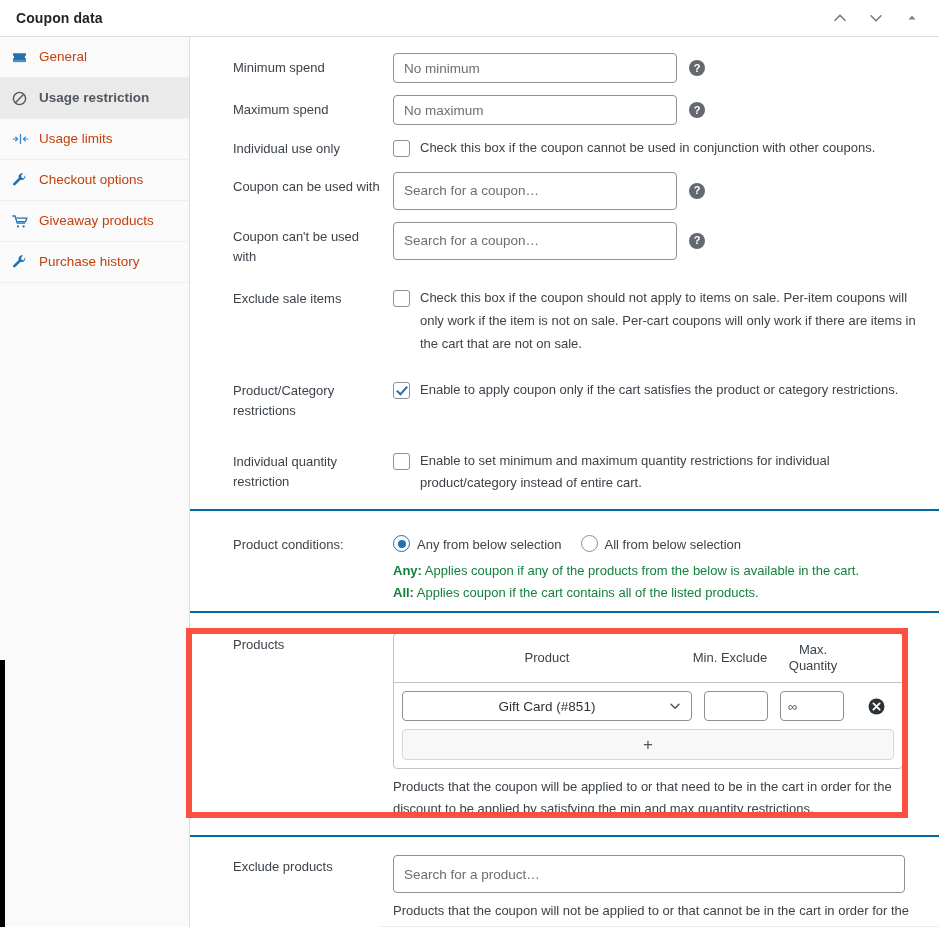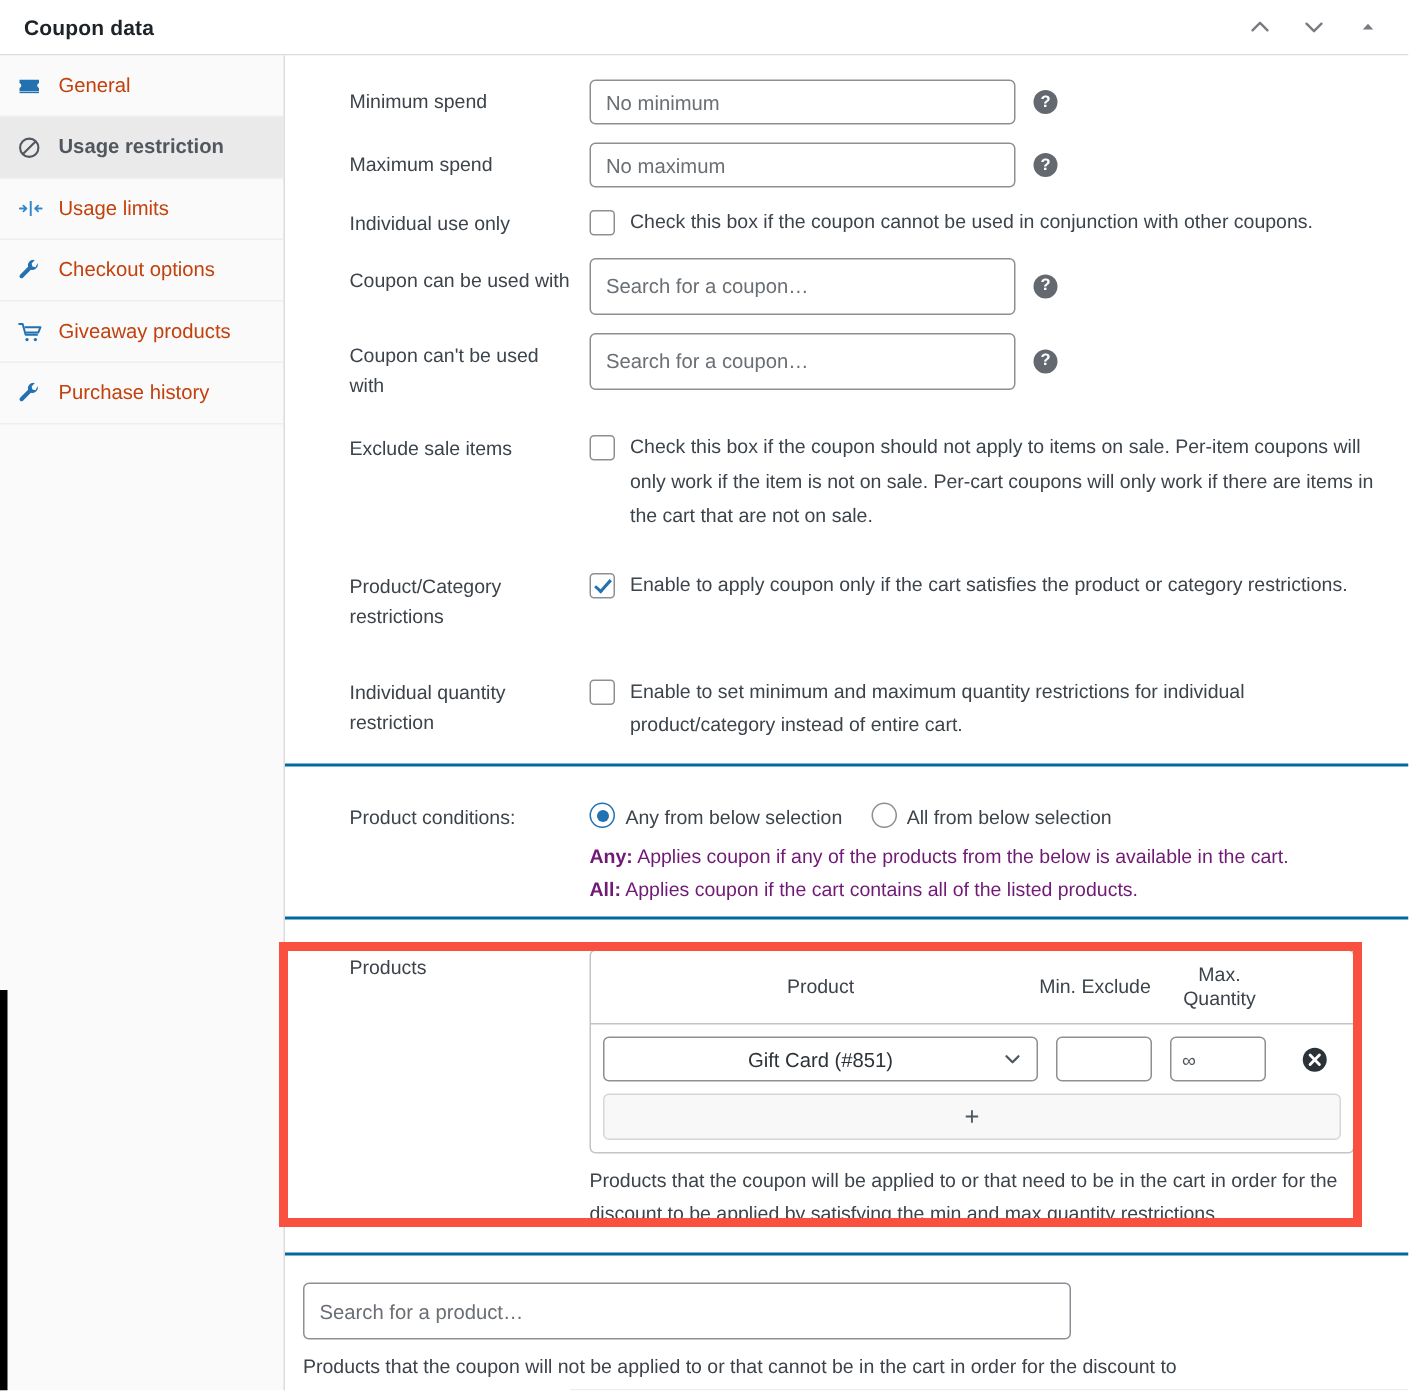--- a/index.html
+++ b/index.html
@@ -246,21 +246,21 @@
     background: #2271b1;
   }
   .radio-label {
     font-size: 13px;
     color: #3c434a;
     margin-right: 12px;
     cursor: pointer;
   }
   .cond-help {
     font-size: 13px;
-    color: #701a75;
+    color: #15803d;
     line-height: 1.65;
     margin-top: 8px;
   }
   .cond-help b { font-weight: bold; }
 
   
   .ptable-wrap {
     width: 510px;
   }
   .ptable {
@@ -612,20 +612,21 @@
               </div>
               <div class="pt-add">+</div>
             </div>
             <div class="field-desc">Products that the coupon will be applied to or that need to be in the cart in order for the discount to be applied by satisfying the min and max quantity restrictions.</div>
           </div>
         </div>
       </div>
 
       <div class="fgroup divided" style="padding-top:12px;padding-bottom:14px">
         <div class="frow">
+          <div class="flabel tight">Exclude products</div>
           <div style="flex:1;min-width:0">
             <input class="tinput wide" type="text" style="height: 38px;" placeholder="Search for a product…">
             <div class="field-desc wide">Products that the coupon will not be applied to or that cannot be in the cart in order for the discount to be applied. This will not be applicable for percentage and fixed product discount.</div>
           </div>
         </div>
       </div>
 
       <div class="bottom-rule"></div>
     </div>
   </div>

